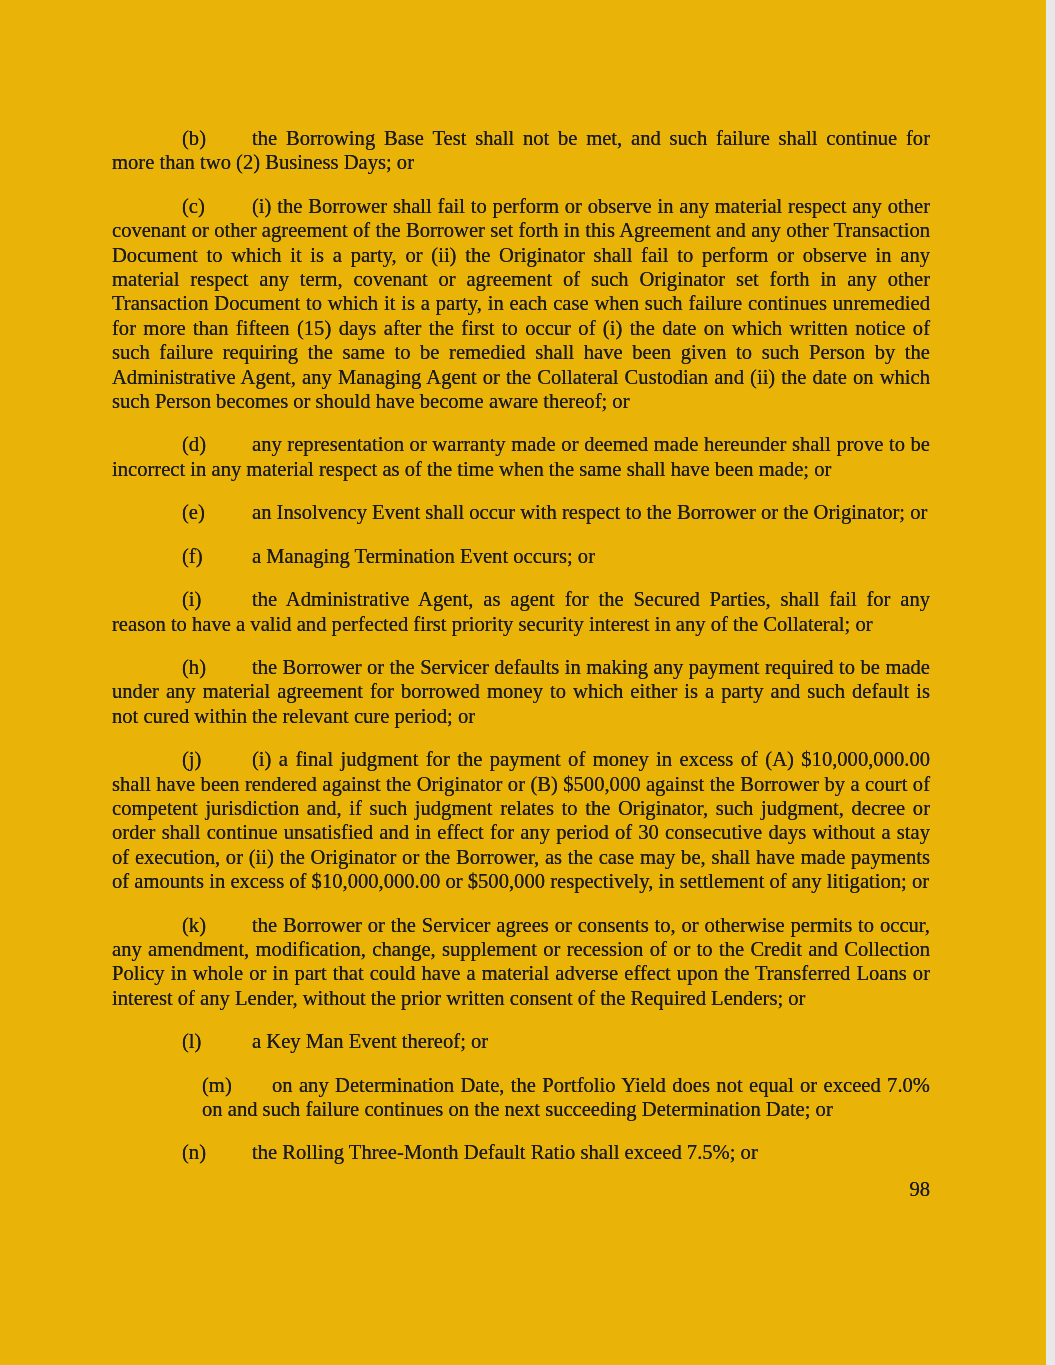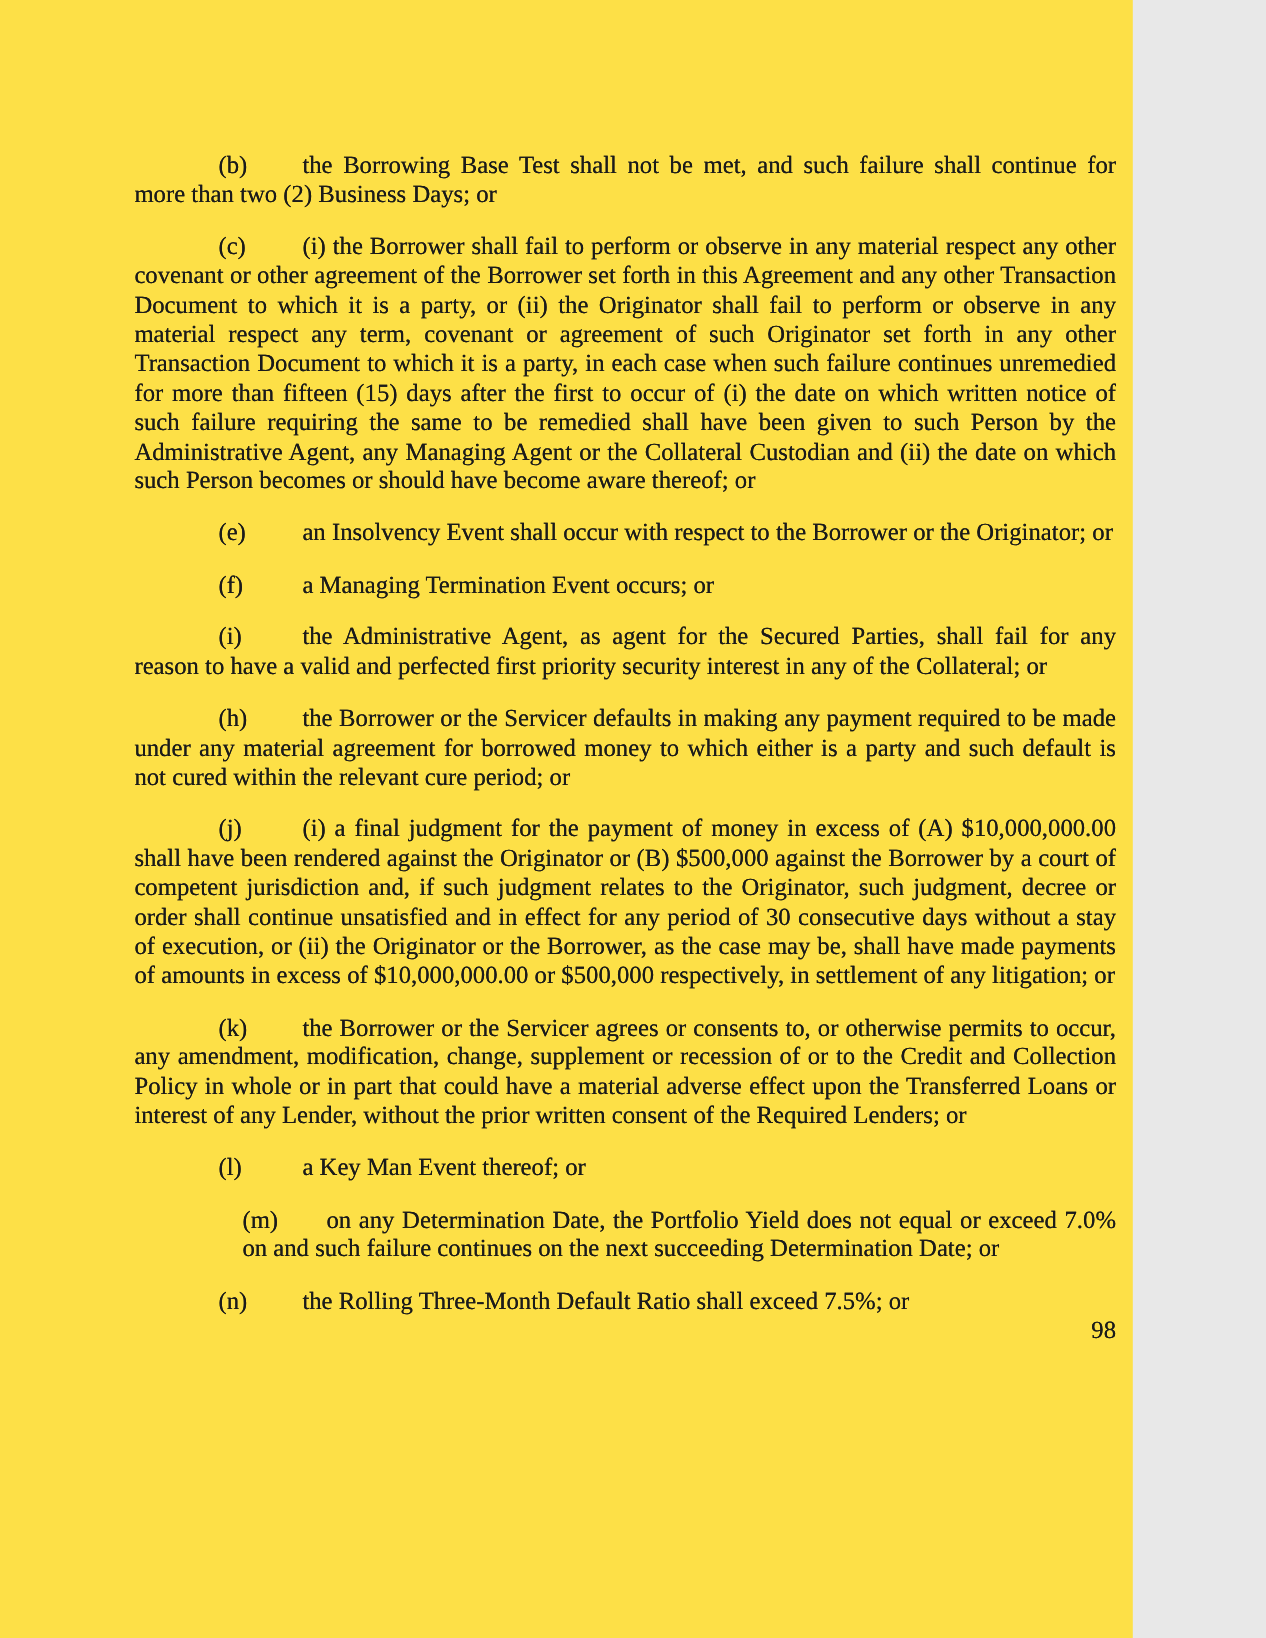--- a/index.html
+++ b/index.html
@@ -2,23 +2,23 @@
 <html><head>
 <meta charset="utf-8">
 <style>
   html, body {
     margin: 0;
     padding: 0;
     background: #e8e8e8;
   }
   .page {
     position: relative;
-    width: 944px;
+    width: 1046px;
     height: 1365px;
-    background: #fde047;
+    background: #eab308;
     overflow: hidden;
   }
   .content {
     position: absolute;
     left: 112px;
     top: 126px;
     width: 818px;
     font-family: "Liberation Serif", serif;
     font-size: 20.6px;
     line-height: 24.4px;
@@ -49,36 +49,37 @@
 </head>
 <body>
 
 <div class="page">
   <div class="content">
 
     <p class="para"><span class="tag">(b)</span><span>the Borrowing Base Test shall not be met, and such failure shall continue for more than two (2) Business Days; or</span></p>
 
     <p class="para"><span class="tag">(c)</span><span>(i) the Borrower shall fail to perform or observe in any material respect any other covenant or other agreement of the Borrower set forth in this Agreement and any other Transaction Document to which it is a party, or (ii) the Originator shall fail to perform or observe in any material respect any term, covenant or agreement of such Originator set forth in any other Transaction Document to which it is a party, in each case when such failure continues unremedied for more than fifteen (15) days after the first to occur of (i) the date on which written notice of such failure requiring the same to be remedied shall have been given to such Person by the Administrative Agent, any Managing Agent or the Collateral Custodian and (ii) the date on which such Person becomes or should have become aware thereof; or</span></p>
 
+    <p class="para"><span class="tag">(d)</span><span>any representation or warranty made or deemed made hereunder shall prove to be incorrect in any material respect as of the time when the same shall have been made; or</span></p>
 
     <p class="para"><span class="tag">(e)</span><span>an Insolvency Event shall occur with respect to the Borrower or the Originator; or</span></p>
 
     <p class="para"><span class="tag">(f)</span><span>a Managing Termination Event occurs; or</span></p>
 
 
     <p class="para"><span class="tag">(i)</span><span>the Administrative Agent, as agent for the Secured Parties, shall fail for any reason to have a valid and perfected first priority security interest in any of the Collateral; or</span></p>
 
     <p class="para"><span class="tag">(h)</span><span>the Borrower or the Servicer defaults in making any payment required to be made under any material agreement for borrowed money to which either is a party and such default is not cured within the relevant cure period; or</span></p>
 
     <p class="para"><span class="tag">(j)</span><span>(i) a final judgment for the payment of money in excess of (A) $10,000,000.00 shall have been rendered against the Originator or (B) $500,000 against the Borrower by a court of competent jurisdiction and, if such judgment relates to the Originator, such judgment, decree or order shall continue unsatisfied and in effect for any period of 30 consecutive days without a stay of execution, or (ii) the Originator or the Borrower, as the case may be, shall have made payments of amounts in excess of $10,000,000.00 or $500,000 respectively, in settlement of any litigation; or</span></p>
 
     <p class="para"><span class="tag">(k)</span><span>the Borrower or the Servicer agrees or consents to, or otherwise permits to occur, any amendment, modification, change, supplement or recession of or to the Credit and Collection Policy in whole or in part that could have a material adverse effect upon the Transferred Loans or interest of any Lender, without the prior written consent of the Required Lenders; or</span></p>
 
     <p class="para"><span class="tag">(l)</span><span>a Key Man Event thereof; or</span></p>
 
     <p class="para block-indent"><span class="tag">(m)</span><span>on any Determination Date, the Portfolio Yield does not equal or exceed 7.0% on and such failure continues on the next succeeding Determination Date; or</span></p>
 
-    <p class="para" style="margin-bottom:0"><span class="tag">(n)</span><span>the Rolling Three-Month Default Ratio shall exceed 7.5%; or</span></p>
+    <p class="para" style="margin-bottom:12px"><span class="tag">(n)</span><span>the Rolling Three-Month Default Ratio shall exceed 7.5%; or</span></p>
 
     <p class="page-number">98</p>
 
   </div>
 </div>
 
 </body></html>

